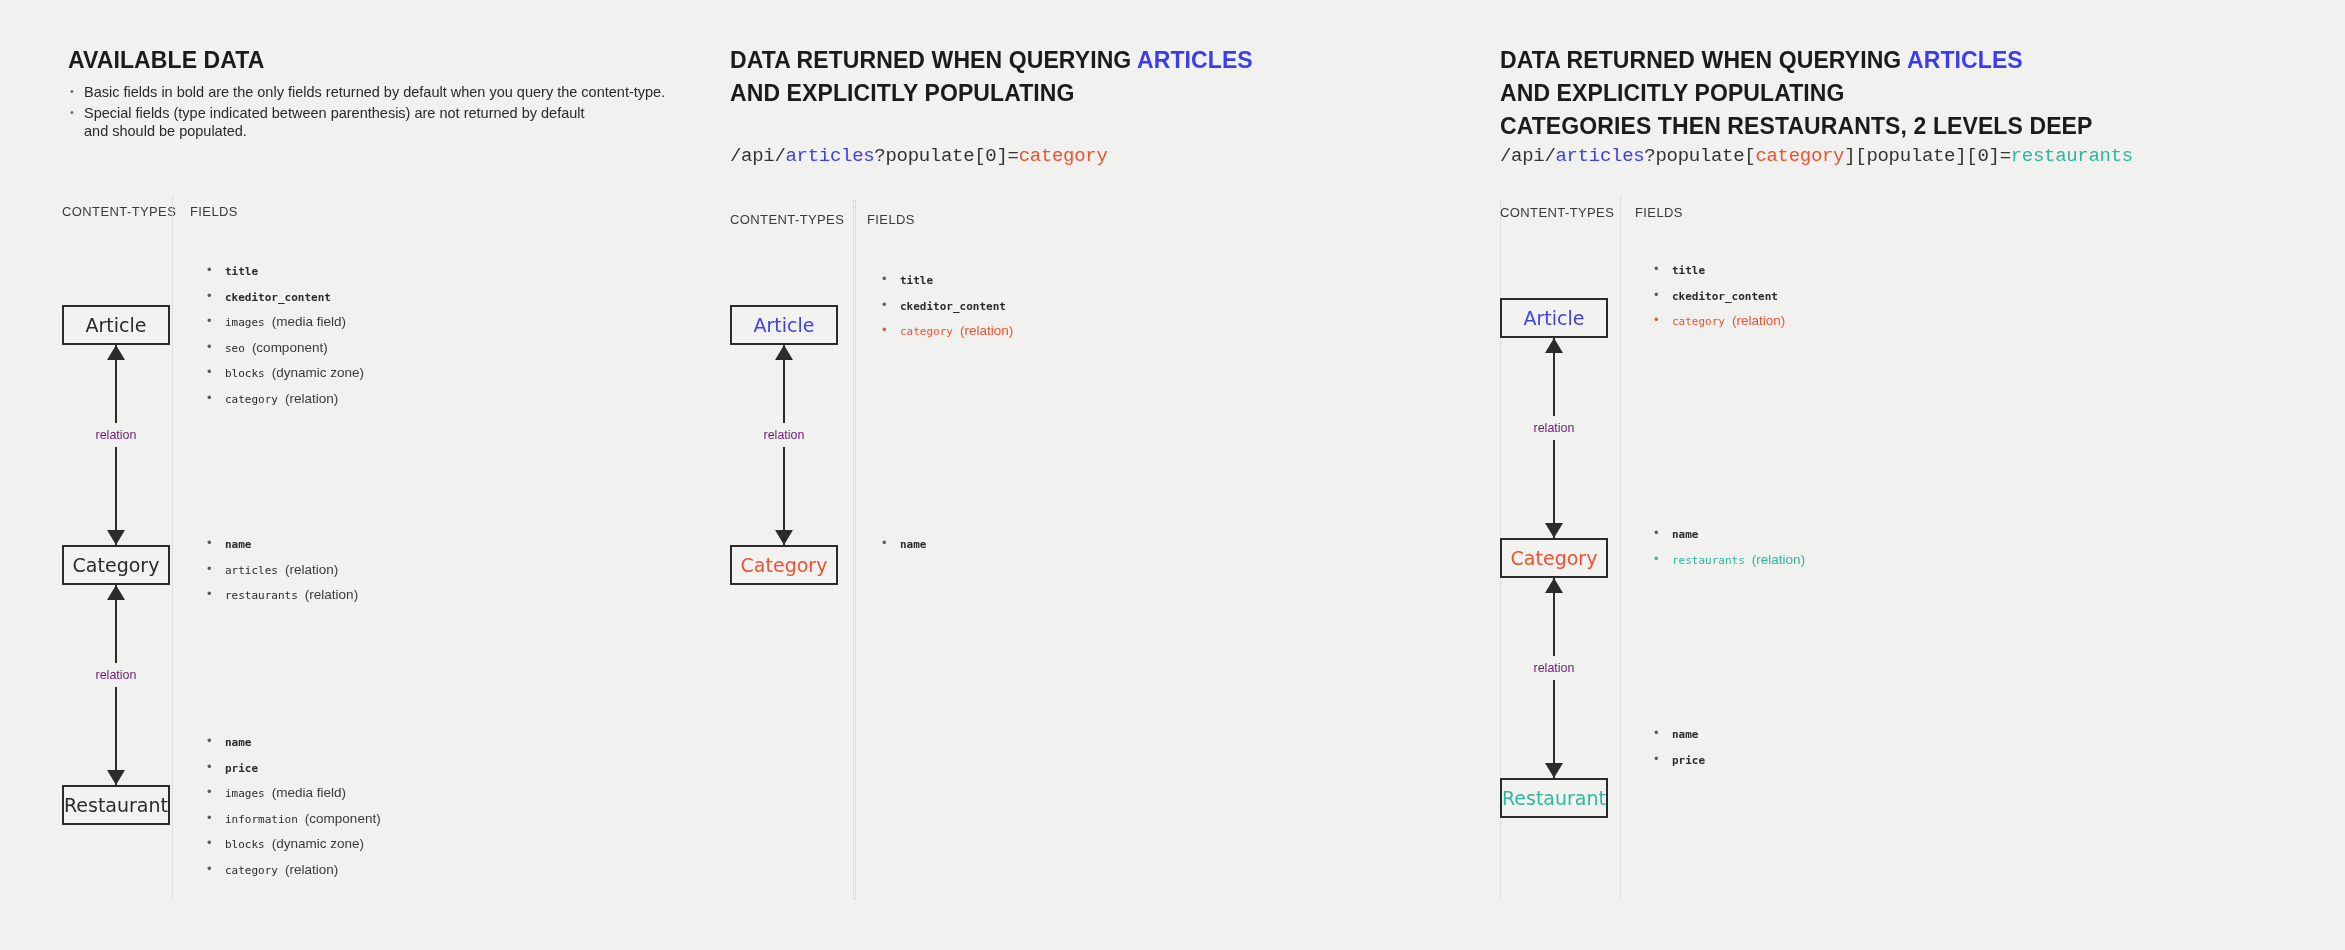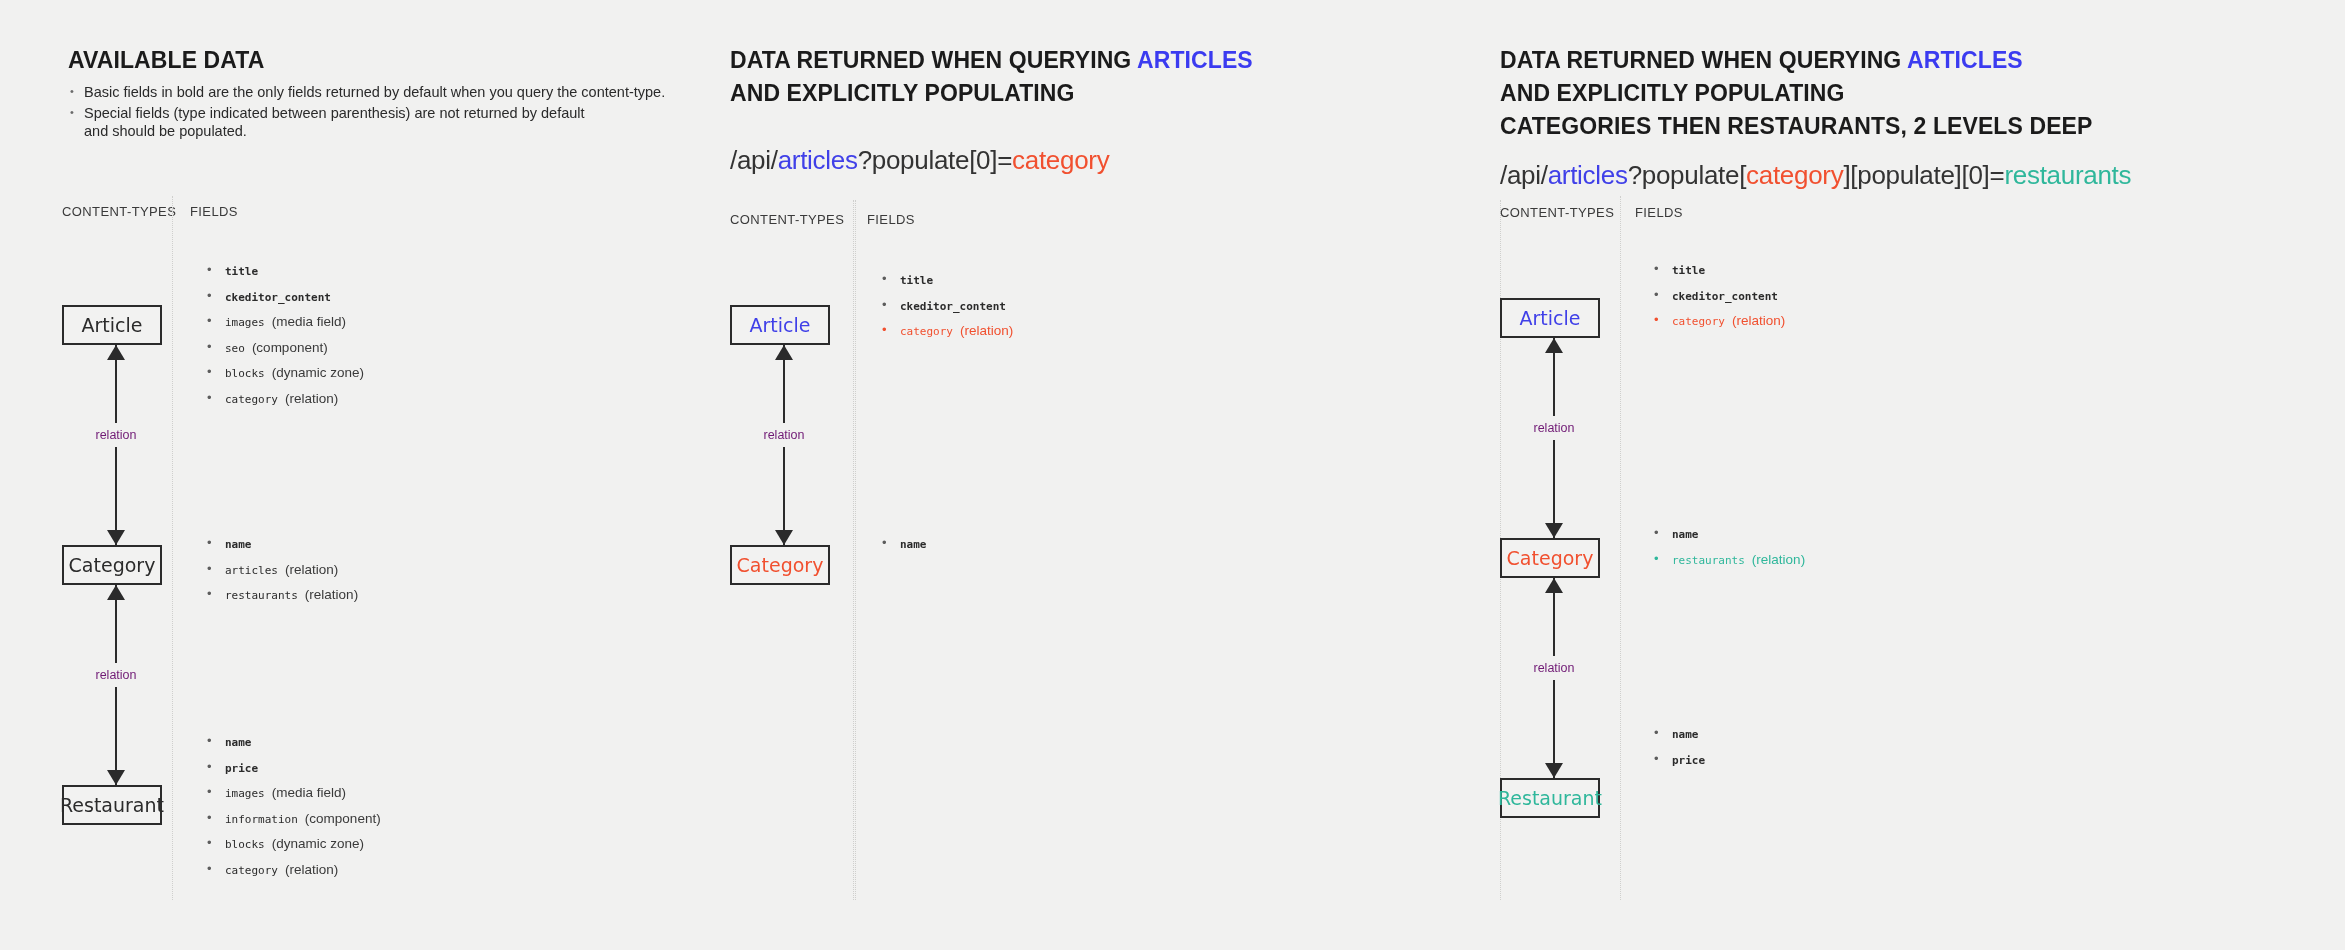--- a/index.html
+++ b/index.html
@@ -74,43 +74,43 @@
     left: 2px;
     top: -1px;
     font-size: 11px;
     color: #6a6a6a;
   }
   .bullets-intro b { font-weight: normal; }
 
   
   .apipath {
     position: absolute;
-    font-family: Liberation Sans, sans-serif;
-    font-size: 26px;
+    font-family: Liberation Mono, monospace;
+    font-size: 19px;
     letter-spacing: -0.3px;
     color: #333333;
     white-space: nowrap;
   }
   .apipath .blue  { color: #4040e8; }
   .apipath .red   { color: #f1502f; }
   .apipath .teal  { color: #2fb79b; }
 
   
   .collabel {
     position: absolute;
     font-size: 13px;
     letter-spacing: 0.4px;
     color: #3a3a3a;
     white-space: nowrap;
   }
 
   
   .ctbox {
     position: absolute;
-    width: 100px;
+    width: 108px;
     height: 40px;
     border: 2.5px solid #2b2b2b;
     background: #f2f2f1;
     display: flex;
     align-items: center;
     justify-content: center;
     font-size: 19px;
     color: #2b2b2b;
     font-family: "DejaVu Sans", sans-serif;
   }
@@ -298,21 +298,21 @@
   </section>
 
   <section class="panel panel-3">
 
     <div class="heading" style="left:0px; top:44px;">
       <div><span>DATA RETURNED WHEN QUERYING </span><span class="hl-blue">ARTICLES</span></div>
       <div>AND EXPLICITLY POPULATING</div>
       <div>CATEGORIES THEN RESTAURANTS, 2 LEVELS DEEP</div>
     </div>
 
-    <div class="apipath" style="left:0px; top:160px;">
+    <div class="apipath" style="left:0px; top:145px;">
       <span>/api/</span><span class="blue">articles</span><span>?populate[</span><span class="red">category</span><span>][populate][0]=</span><span class="teal">restaurants</span>
     </div>
 
     <div class="collabel" style="left:0px; top:205px;">CONTENT-TYPES</div>
     <div class="collabel" style="left:135px; top:205px;">FIELDS</div>
     <div style="position:absolute; left:120px; top:196px; width:1px; height:704px; border-left:1px dotted #cfcfcd;"></div>
 
     <div class="ctbox blue" style="left:0px; top:298px;">Article</div>
     <div class="ctbox red" style="left:0px; top:538px;">Category</div>
     <div class="ctbox teal" style="left:0px; top:778px;">Restaurant</div>

